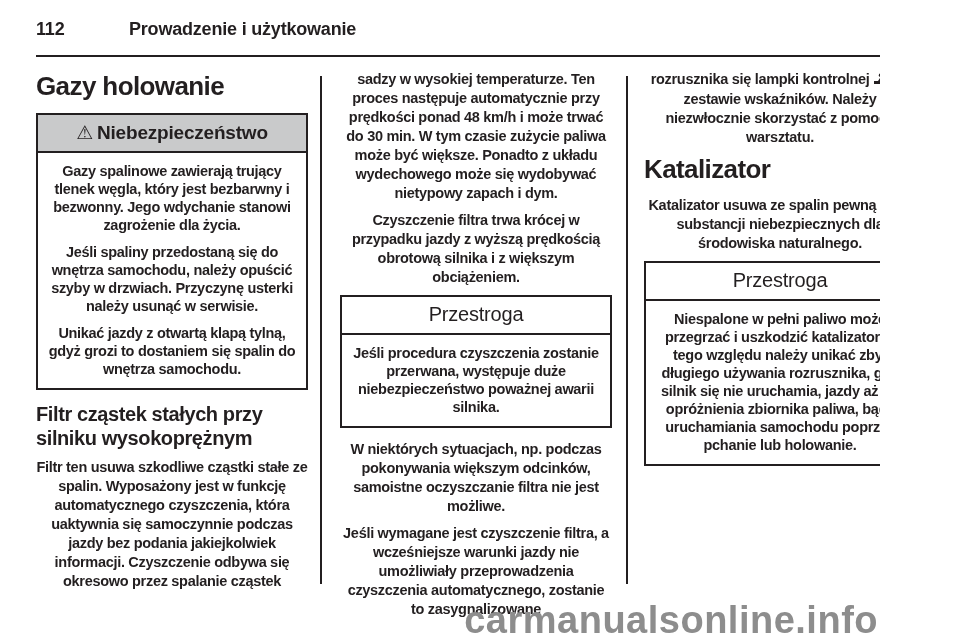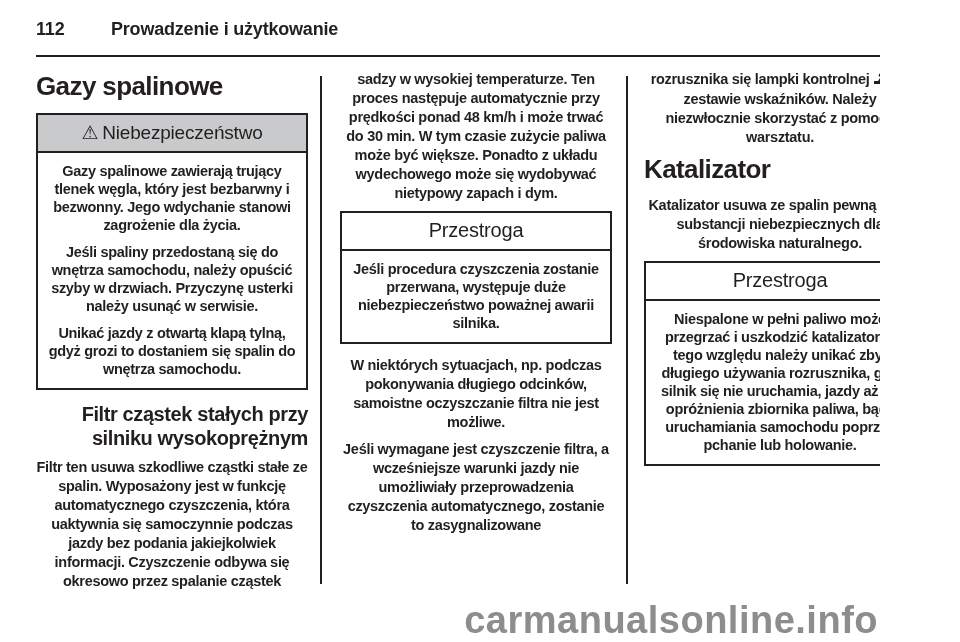--- a/index.html
+++ b/index.html
@@ -2,39 +2,39 @@
 <html lang="pl"><head>
 <meta charset="utf-8">
 <style>
   html,body{margin:0;padding:0;background:#ffffff;}
   .page{
     position:relative;width:880px;height:642px;background:#ffffff;
     font-family:"Liberation Sans","DejaVu Sans",sans-serif;color:#231f20;
     overflow:hidden;
   }
   .header-num{position:absolute;left:36px;top:19px;font-size:18px;font-weight:700;letter-spacing:-0.2px;}
-  .header-title{position:absolute;left:111px;top:19px;font-size:18px;font-weight:700;letter-spacing:-0.2px;}
+  .header-title{position:absolute;left:129px;top:19px;font-size:18px;font-weight:700;letter-spacing:-0.2px;}
   .hrule{position:absolute;left:36px;top:55px;width:888px;height:2px;background:#231f20;}
   .vdiv{position:absolute;top:76px;width:2px;height:508px;background:#231f20;}
   .vdiv-1{left:320px;}
   .vdiv-2{left:626px;}
   .col{position:absolute;top:70px;width:272px;}
   .col-left{left:36px;}
   .col-mid{left:340px;}
   .col-right{left:644px;}
   .col p{
     margin:0 0 8px;font-size:14.5px;line-height:19px;font-weight:700;
     letter-spacing:-0.3px;text-align:center;
   }
   h1.sec{margin:2px 0 12px;font-size:26px;line-height:29px;font-weight:700;letter-spacing:-0.6px;}
-  h2.sec{margin:10px 0 8px;font-size:20px;line-height:24px;font-weight:700;letter-spacing:-0.4px;text-align:right;}
+  h2.sec{margin:10px 0 8px;font-size:20px;line-height:24px;font-weight:700;letter-spacing:-0.4px;}
   .warnbox{border:2px solid #231f20;margin:4px 0 12px;background:#ffffff;}
   .warnbox-title{
     border-bottom:2px solid #231f20;text-align:center;padding:6px 4px 7px;
-    font-size:19px;font-weight:400;letter-spacing:-0.2px;background:#ffffff;
+    font-size:19px;font-weight:700;letter-spacing:-0.2px;background:#ffffff;
   }
   .warnbox-title.gray{background:#c9cacb;}
   .warnbox-title.plain{font-weight:400;font-size:20px;}
   .warnbox-body{padding:9px 5px 1px;}
   .warnbox-body p{line-height:18px;margin:0 0 9px;}
   .warn-symbol{margin-right:4px;}
   .dpf-icon{display:inline-block;vertical-align:-1px;margin-left:3px;}
   .watermark{
     position:absolute;right:2px;bottom:0;font-size:38px;font-weight:700;
     color:#8d8d8d;letter-spacing:0.5px;
@@ -46,48 +46,49 @@
 <div class="page">
 
   <span class="header-num">112</span>
   <span class="header-title">Prowadzenie i użytkowanie</span>
   <div class="hrule"></div>
 
   <div class="vdiv vdiv-1"></div>
   <div class="vdiv vdiv-2"></div>
 
   <div class="col col-left">
-    <h1 class="sec">Gazy spalinowe</h1>
+    <h1 class="sec">Gazy holowanie</h1>
 
     <div class="warnbox">
       <div class="warnbox-title gray">
         <span class="warn-symbol">⚠</span><span>Niebezpieczeństwo</span>
       </div>
       <div class="warnbox-body">
         <p>Gazy spalinowe zawierają trujący tlenek węgla, który jest bezbarwny i bezwonny. Jego wdychanie stanowi zagrożenie dla życia.</p>
         <p>Jeśli spaliny przedostaną się do wnętrza samochodu, należy opuścić szyby w drzwiach. Przyczynę usterki należy usunąć w serwisie.</p>
         <p>Unikać jazdy z otwartą klapą tylną, gdyż grozi to dostaniem się spalin do wnętrza samochodu.</p>
       </div>
     </div>
 
     <h2 class="sec">Filtr cząstek stałych przy silniku wysokoprężnym</h2>
     <p>Filtr ten usuwa szkodliwe cząstki stałe ze spalin. Wyposażony jest w funkcję automatycznego czyszczenia, która uaktywnia się samoczynnie podczas jazdy bez podania jakiejkolwiek informacji. Czyszczenie odbywa się okresowo przez spalanie cząstek</p>
   </div>
 
   <div class="col col-mid">
     <p>sadzy w wysokiej temperaturze. Ten proces następuje automatycznie przy prędkości ponad 48 km/h i może trwać do 30 min. W tym czasie zużycie paliwa może być większe. Ponadto z układu wydechowego może się wydobywać nietypowy zapach i dym.</p>
+    <p>Czyszczenie filtra trwa krócej w przypadku jazdy z wyższą prędkością obrotową silnika i z większym obciążeniem.</p>
 
     <div class="warnbox">
       <div class="warnbox-title plain">Przestroga</div>
       <div class="warnbox-body">
         <p>Jeśli procedura czyszczenia zostanie przerwana, występuje duże niebezpieczeństwo poważnej awarii silnika.</p>
       </div>
     </div>
 
-    <p>W niektórych sytuacjach, np. podczas pokonywania długiego odcinków, samoistne oczyszczanie filtra nie jest możliwe.</p>
+    <p>W niektórych sytuacjach, np. podczas pokonywania większym odcinków, samoistne oczyszczanie filtra nie jest możliwe.</p>
     <p>Jeśli wymagane jest czyszczenie filtra, a wcześniejsze warunki jazdy nie umożliwiały przeprowadzenia czyszczenia automatycznego, zostanie to zasygnalizowane</p>
   </div>
 
   <div class="col col-right">
     <p><span>rozrusznika się lampki kontrolnej</span><span class="dpf-icon"><svg width="22" height="13" viewBox="0 0 22 13" aria-hidden="true">
             <path d="M1 9 h4 l2-3 h8 l2 3 h4 v3 H1 Z" fill="#231f20"></path>
             <circle cx="7.5" cy="3.2" r="1.7" fill="#231f20"></circle>
             <circle cx="12" cy="1.9" r="1.7" fill="#231f20"></circle>
             <circle cx="16" cy="3.8" r="1.7" fill="#231f20"></circle>
           </svg></span> <span>w zestawie wskaźników. Należy niezwłocznie skorzystać z pomocy warsztatu.</span></p>

